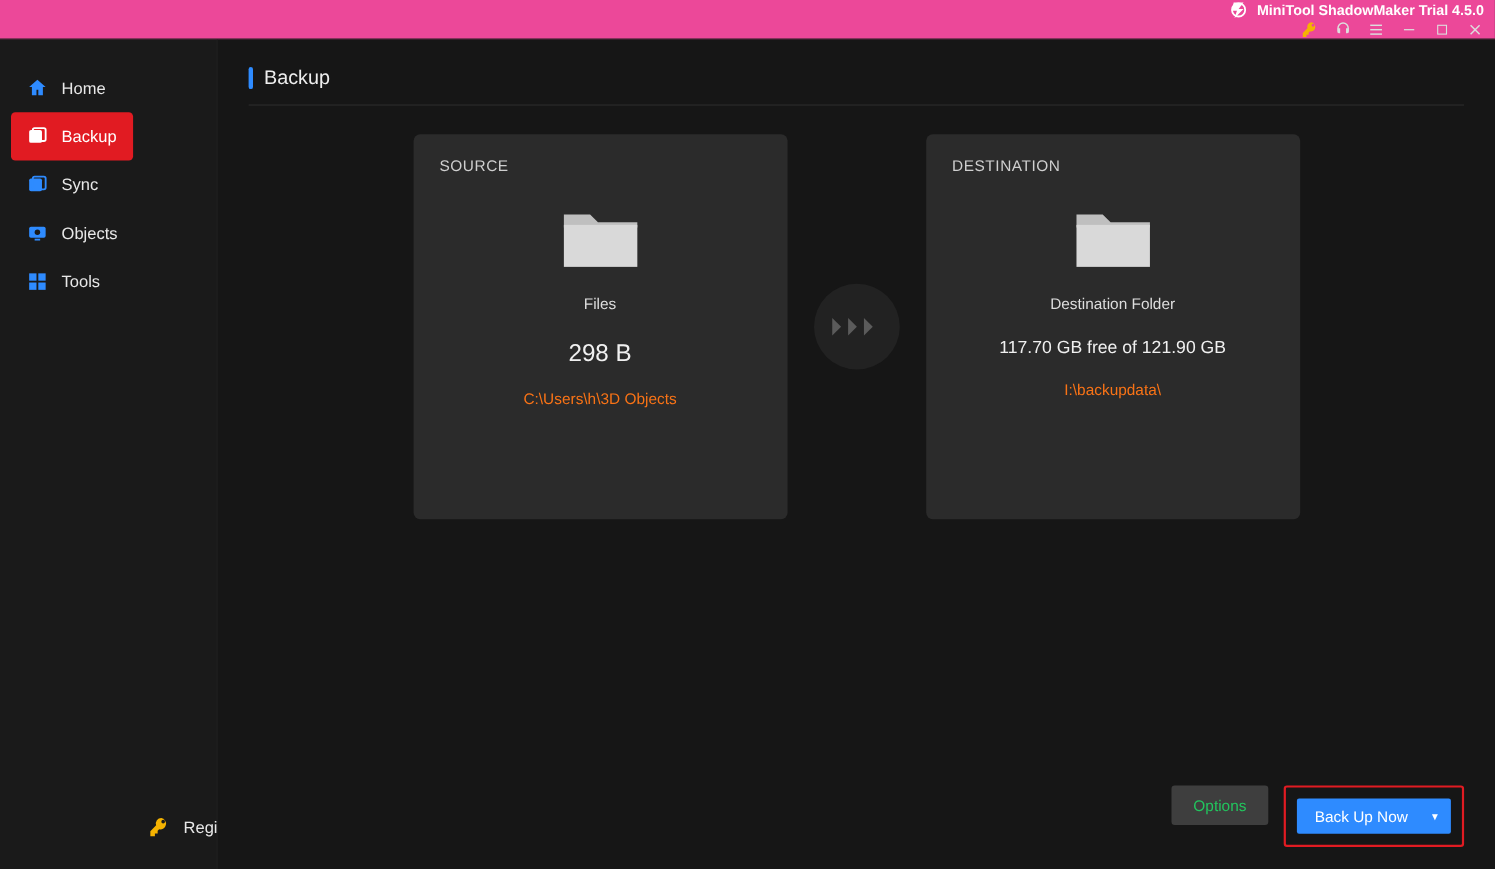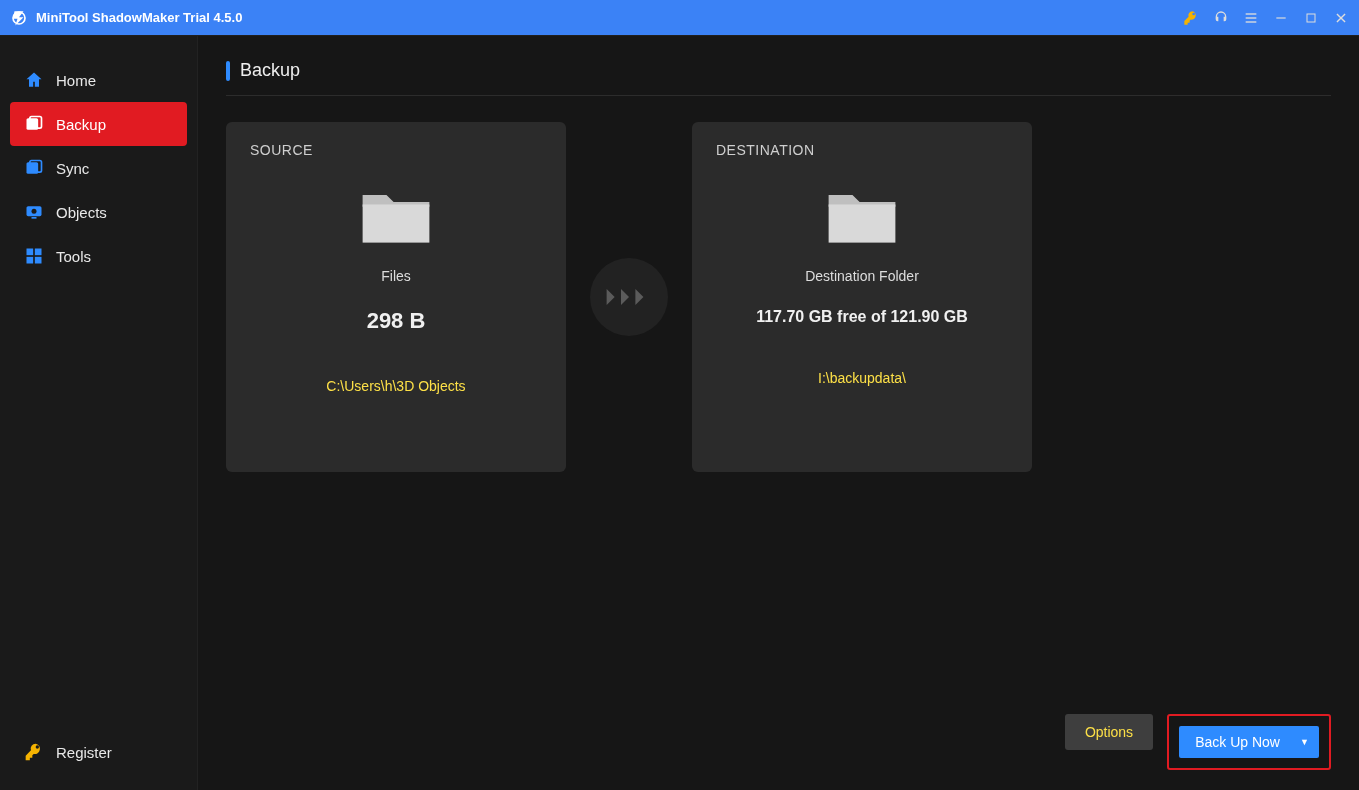--- a/index.html
+++ b/index.html
@@ -1,55 +1,55 @@
 <!DOCTYPE html>
 <html><head>
 <meta charset="utf-8">
 <style>
   * { box-sizing: border-box; margin: 0; padding: 0; }
   html, body { width: 1359px; height: 790px; overflow: hidden; font-family: "Segoe UI", Arial, sans-serif; background:#0f0f0f; color:#e6e6e6; }
   .app { display:flex; flex-direction:column; width:100%; height:100%; background:#161616; }
   
-  .titlebar { height:36px; display:flex; align-items:center; justify-content:space-between; padding:0 10px; background:#3b82f6; border-bottom:1px solid #1f1f1f; }
+  .titlebar { height:36px; display:flex; align-items:flex-end; justify-content:space-between; padding:0 10px; background:#ec4899; border-bottom:1px solid #1f1f1f;flex-direction:column; }
   .title-left { display:flex; align-items:center; gap:8px; }
   .title-left .logo { width:18px; height:18px; display:flex; align-items:center; justify-content:center; }
   .title-text { font-size:13px; font-weight:600; color:#fff; }
   .title-right { display:flex; align-items:center; gap:14px; }
   .title-btn { width:16px; height:16px; display:flex; align-items:center; justify-content:center; cursor:pointer; color:#ddd; }
   .title-btn.key { color:#f5b301; }
   
   .body { flex:1; display:flex; min-height:0; }
   
-  .sidebar { width:198px; background:#1a1a1a; display:flex; flex-direction:column; padding:22px 10px 14px 10px; border-right:1px solid #222; }
+  .sidebar { width:198px; background:#1a1a1a; display:flex; flex-direction:row; padding:22px 10px 14px 10px; border-right:1px solid #222; }
   .nav { display:flex; flex-direction:column; gap:0; }
   .nav-item { display:flex; align-items:center; gap:12px; height:44px; padding:0 14px; border-radius:4px; cursor:pointer; color:#e8e8e8; font-size:15px; }
   .nav-item .ic { width:20px; height:20px; color:#2e8bff; display:flex; align-items:center; justify-content:center; }
   .nav-item.active { background:#e11b22; color:#fff; }
   .nav-item.active .ic { color:#fff; }
   .sidebar-bottom { margin-top:auto; display:flex; flex-direction:column;text-align:right; }
   .sidebar-bottom .nav-item { height:48px; }
   .sidebar-bottom .nav-item .ic.key { color:#f5b301; }
   .sidebar-bottom .nav-item .ic.mail { color:#2e8bff; }
   
   .main { flex:1; display:flex; flex-direction:column; padding:24px 28px 20px 28px; background:#161616; min-width:0; }
   .page-header { display:flex; align-items:center; gap:10px; padding-bottom:14px; border-bottom:1px solid #2c2c2c; margin-bottom:20px; }
   .accent-bar { width:4px; height:20px; background:#2e8bff; border-radius:2px; }
   .page-title { font-size:18px; font-weight:400; color:#eee; }
-  .cards-row { display:flex; align-items:center; gap:24px; margin-top:6px; }
+  .cards-row { display:flex; align-items:center; justify-content:center; gap:24px; margin-top:6px; }
   .card { width:340px; height:350px; background:#2b2b2b; border-radius:6px; padding:20px 24px; display:flex; flex-direction:column; align-items:center; cursor:pointer; }
   .card-label { align-self:flex-start; font-size:14px; color:#cfcfcf; letter-spacing:0.5px; margin-bottom:18px; }
   .folder-icon { width:80px; height:64px; margin-top:6px; margin-bottom:22px; display:flex; align-items:center; justify-content:center; }
   .card-line1 { font-size:14px; color:#ddd; margin-bottom:24px; }
-  .card-line2 { font-size:22px; color:#f0f0f0; margin-bottom:44px; font-weight:700; }
-  .card-line3 { font-size:14px; color:#fde047; text-align:center; }
+  .card-line2 { font-size:22px; color:#f0f0f0; margin-bottom:20px; font-weight:400; }
+  .card-line3 { font-size:14px; color:#f97316; text-align:center; }
   .arrow-sep { width:78px; height:78px; border-radius:50%; background:#222; display:flex; align-items:center; justify-content:center; }
   .arrow-sep svg { opacity:0.55; }
   
   .footer { margin-top:auto; display:flex; justify-content:flex-end; gap:14px; padding-top:18px; }
-  .btn { height:36px; border:none; border-radius:3px; font-size:14px; cursor:pointer; display:flex; align-items:center; justify-content:center; color:#fde047; }
+  .btn { height:36px; border:none; border-radius:3px; font-size:14px; cursor:pointer; display:flex; align-items:center; justify-content:center; color:#22c55e; }
   .btn-options { width:88px; background:#3e3e3e; }
   .btn-primary-wrap { border:2px solid #e11b22; padding:10px; border-radius:3px; }
   .btn-primary { width:140px; height:32px; background:#2e8bff; display:flex; align-items:center; justify-content:center; gap:20px; padding:0 10px 0 16px; border:none; border-radius:2px; color:#fff; font-size:14px; cursor:pointer; }
   .btn-primary .caret { font-size:9px; }
 </style>
 </head>
 <body>
 
 <div class="app">
 

